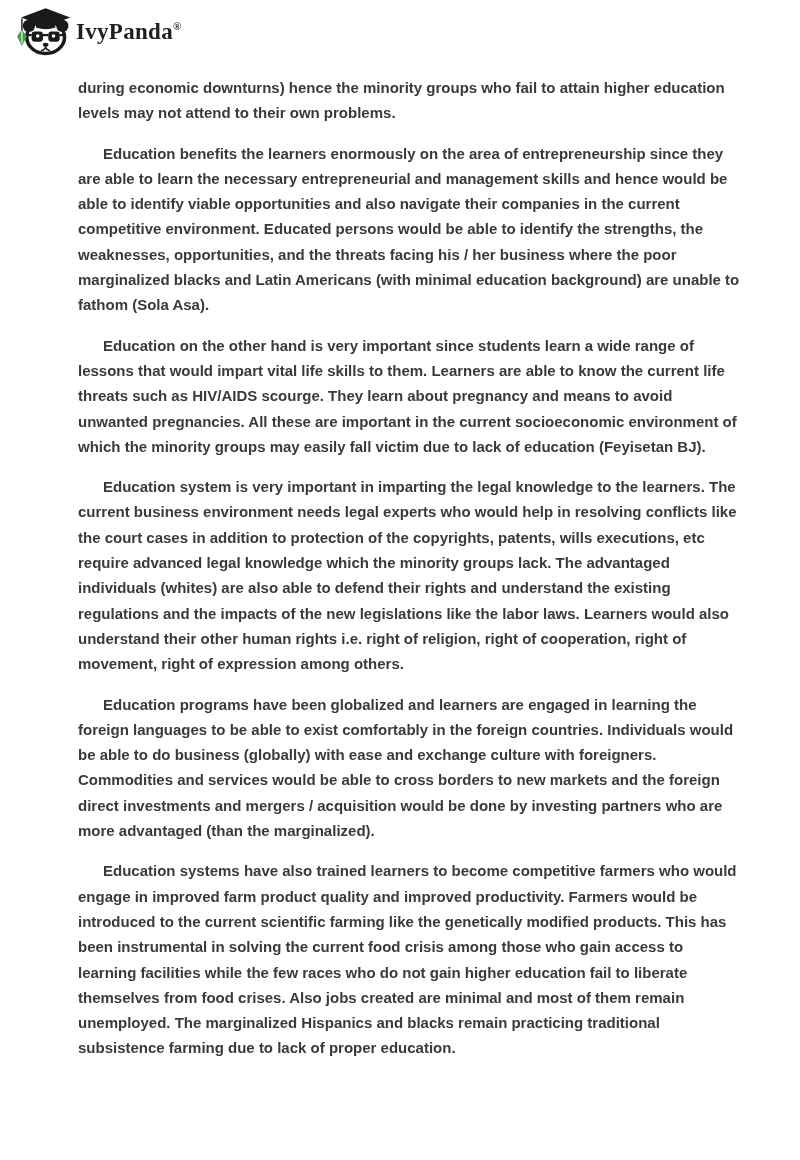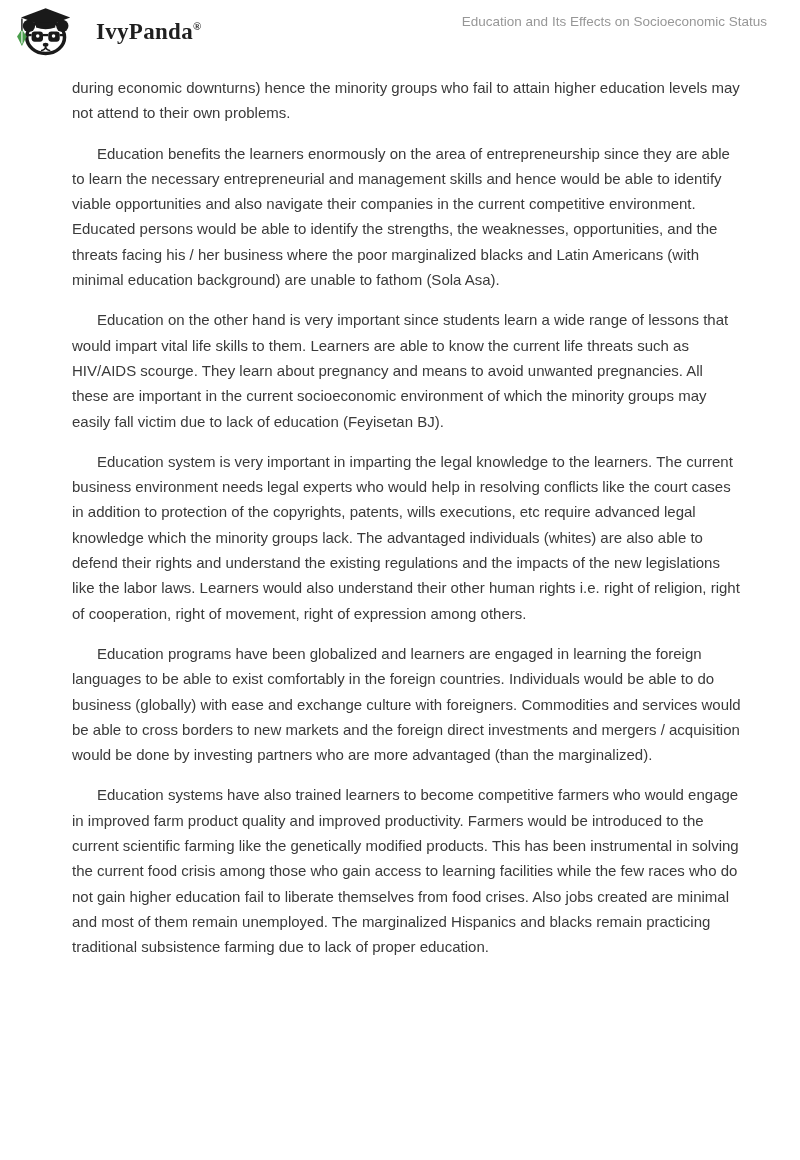--- a/index.html
+++ b/index.html
@@ -13,36 +13,36 @@
   .page { position: absolute; inset: 0; background: #ffffff; }
 
   
   .header { position: absolute; top: 7px; left: 14px; display: flex; align-items: center; }
   .logo-svg { width: 58px; height: 50px; display: block; }
   .brand {
     font-family: "Liberation Serif", serif;
     font-weight: 700;
     font-size: 23px;
     color: #1f1f1f;
-    margin-left: 24px;
+    margin-left: 4px;
     letter-spacing: 0.3px;
   }
   .brand .reg { font-size: 11px; vertical-align: super; font-weight: 700; }
   .doc-title {
     position: absolute; top: 14px; right: 33px;
     font-size: 13.5px; color: #979797;
   }
 
   
   .content {
     position: absolute; top: 75px; left: 72px; width: 670px;
     font-size: 15px; line-height: 25.3px; color: #3a3a3a;
     text-align: left;
   }
-  .para { margin: 0 0 15px 0; }
+  .para { margin: 0 0 15px 6px; font-weight: bold; }
   .para.indent { text-indent: 25px; }
 
   
   .footer-url {
     position: absolute; top: 1131px; right: 33px;
     font-size: 13px; color: #b4b4b4;
   }
 </style>
 </head>
 <body>
@@ -73,21 +73,20 @@
         <circle cx="27" cy="32.5" r="2" fill="#ffffff"></circle>
         <circle cx="45" cy="32.5" r="2" fill="#ffffff"></circle>
 
         <ellipse cx="36" cy="42.5" rx="3.2" ry="2.2" fill="#1a1a1a"></ellipse>
         <path d="M36 44.5 Q36 48 31.5 49 M36 44.5 Q36 48 40.5 49" stroke="#1a1a1a" stroke-width="1.8" fill="none" stroke-linecap="round"></path>
       </svg>
     </span>
     <span class="brand"><span>IvyPanda</span><span class="reg">®</span></span>
   </div>
 
-  <div class="doc-title">Education and Its Effects on Socioeconomic Status</div>
 
   <div class="content">
       <p class="para">during economic downturns) hence the minority groups who fail to attain higher education levels may not attend to their own problems.</p>
       <p class="para indent">Education benefits the learners enormously on the area of entrepreneurship since they are able to learn the necessary entrepreneurial and management skills and hence would be able to identify viable opportunities and also navigate their companies in the current competitive environment. Educated persons would be able to identify the strengths, the weaknesses, opportunities, and the threats facing his / her business where the poor marginalized blacks and Latin Americans (with minimal education background) are unable to fathom (Sola Asa).</p>
       <p class="para indent">Education on the other hand is very important since students learn a wide range of lessons that would impart vital life skills to them. Learners are able to know the current life threats such as HIV/AIDS scourge. They learn about pregnancy and means to avoid unwanted pregnancies. All these are important in the current socioeconomic environment of which the minority groups may easily fall victim due to lack of education (Feyisetan BJ).</p>
       <p class="para indent">Education system is very important in imparting the legal knowledge to the learners. The current business environment needs legal experts who would help in resolving conflicts like the court cases in addition to protection of the copyrights, patents, wills executions, etc require advanced legal knowledge which the minority groups lack. The advantaged individuals (whites) are also able to defend their rights and understand the existing regulations and the impacts of the new legislations like the labor laws. Learners would also understand their other human rights i.e. right of religion, right of cooperation, right of movement, right of expression among others.</p>
       <p class="para indent">Education programs have been globalized and learners are engaged in learning the foreign languages to be able to exist comfortably in the foreign countries. Individuals would be able to do business (globally) with ease and exchange culture with foreigners. Commodities and services would be able to cross borders to new markets and the foreign direct investments and mergers / acquisition would be done by investing partners who are more advantaged (than the marginalized).</p>
       <p class="para indent">Education systems have also trained learners to become competitive farmers who would engage in improved farm product quality and improved productivity. Farmers would be introduced to the current scientific farming like the genetically modified products. This has been instrumental in solving the current food crisis among those who gain access to learning facilities while the few races who do not gain higher education fail to liberate themselves from food crises. Also jobs created are minimal and most of them remain unemployed. The marginalized Hispanics and blacks remain practicing traditional subsistence farming due to lack of proper education.</p>
     </div>
 

